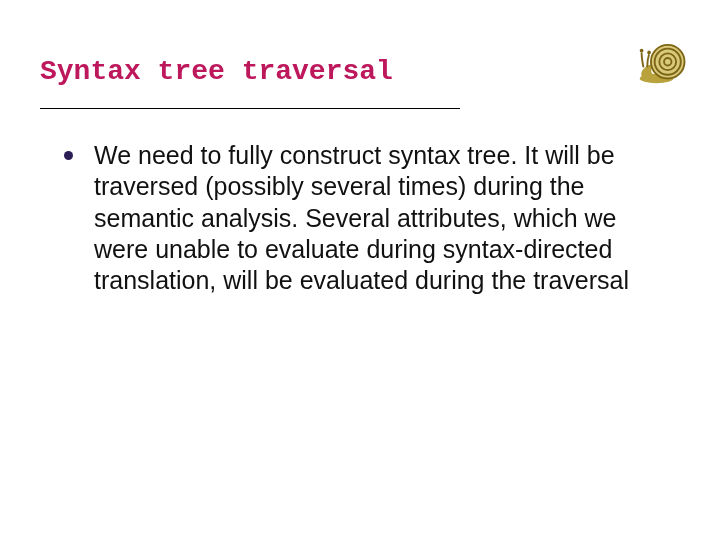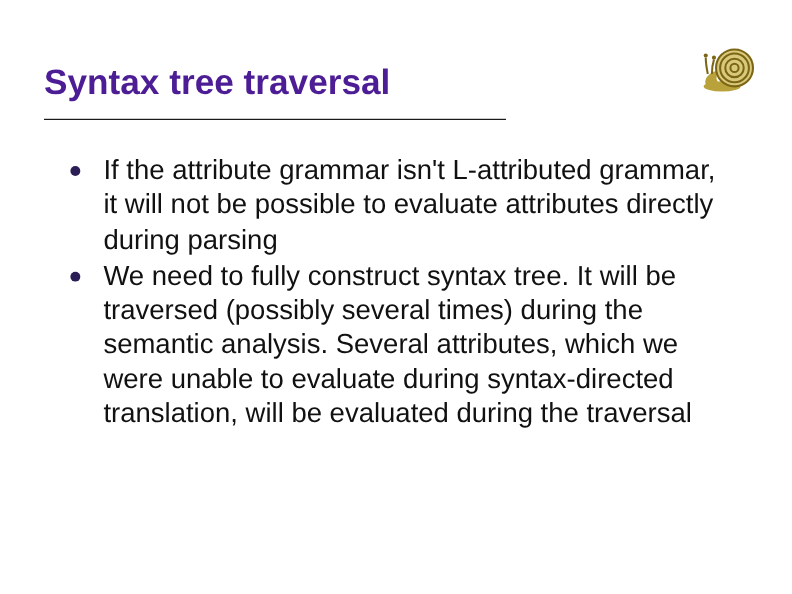--- a/index.html
+++ b/index.html
@@ -20,24 +20,25 @@
   }
   .title-rule {
     position: absolute;
     top: 52px;
     left: 0;
     width: 420px;
     height: 1px;
     background: #000;
   }
   .slide-title {
-    font-size: 32px;
+    font-size: 28px;
     font-weight: bold;
-    color: #4c1d95;
+    color: #be185d;
     padding-bottom: 6px;
+    font-family: Liberation Mono, monospace;
   }
   .corner-icon {
     position: absolute;
     top: 30px;
     right: 28px;
     width: 56px;
     height: 56px;
   }
   .body-list {
     position: absolute;
@@ -85,18 +86,15 @@
       <path d="M8 40 Q6 30 6 24" stroke="#7d6516" stroke-width="2" fill="none"></path>
       <circle cx="6" cy="22" r="2" fill="#7d6516"></circle>
       <path d="M12 40 Q12 32 14 26" stroke="#7d6516" stroke-width="2" fill="none"></path>
       <circle cx="14" cy="24" r="2" fill="#7d6516"></circle>
     </g>
   </svg>
 </div>
 
 <ul class="body-list">
   <li>
-    <span>If the attribute grammar isn't L-attributed grammar, it will not be possible to evaluate attributes directly during parsing</span>
-  </li>
-  <li>
     <span>We need to fully construct syntax tree. It will be traversed (possibly several times) during the semantic analysis. Several attributes, which we were unable to evaluate during syntax-directed translation, will be evaluated during the traversal</span>
   </li>
 </ul>
 
 </body></html>

